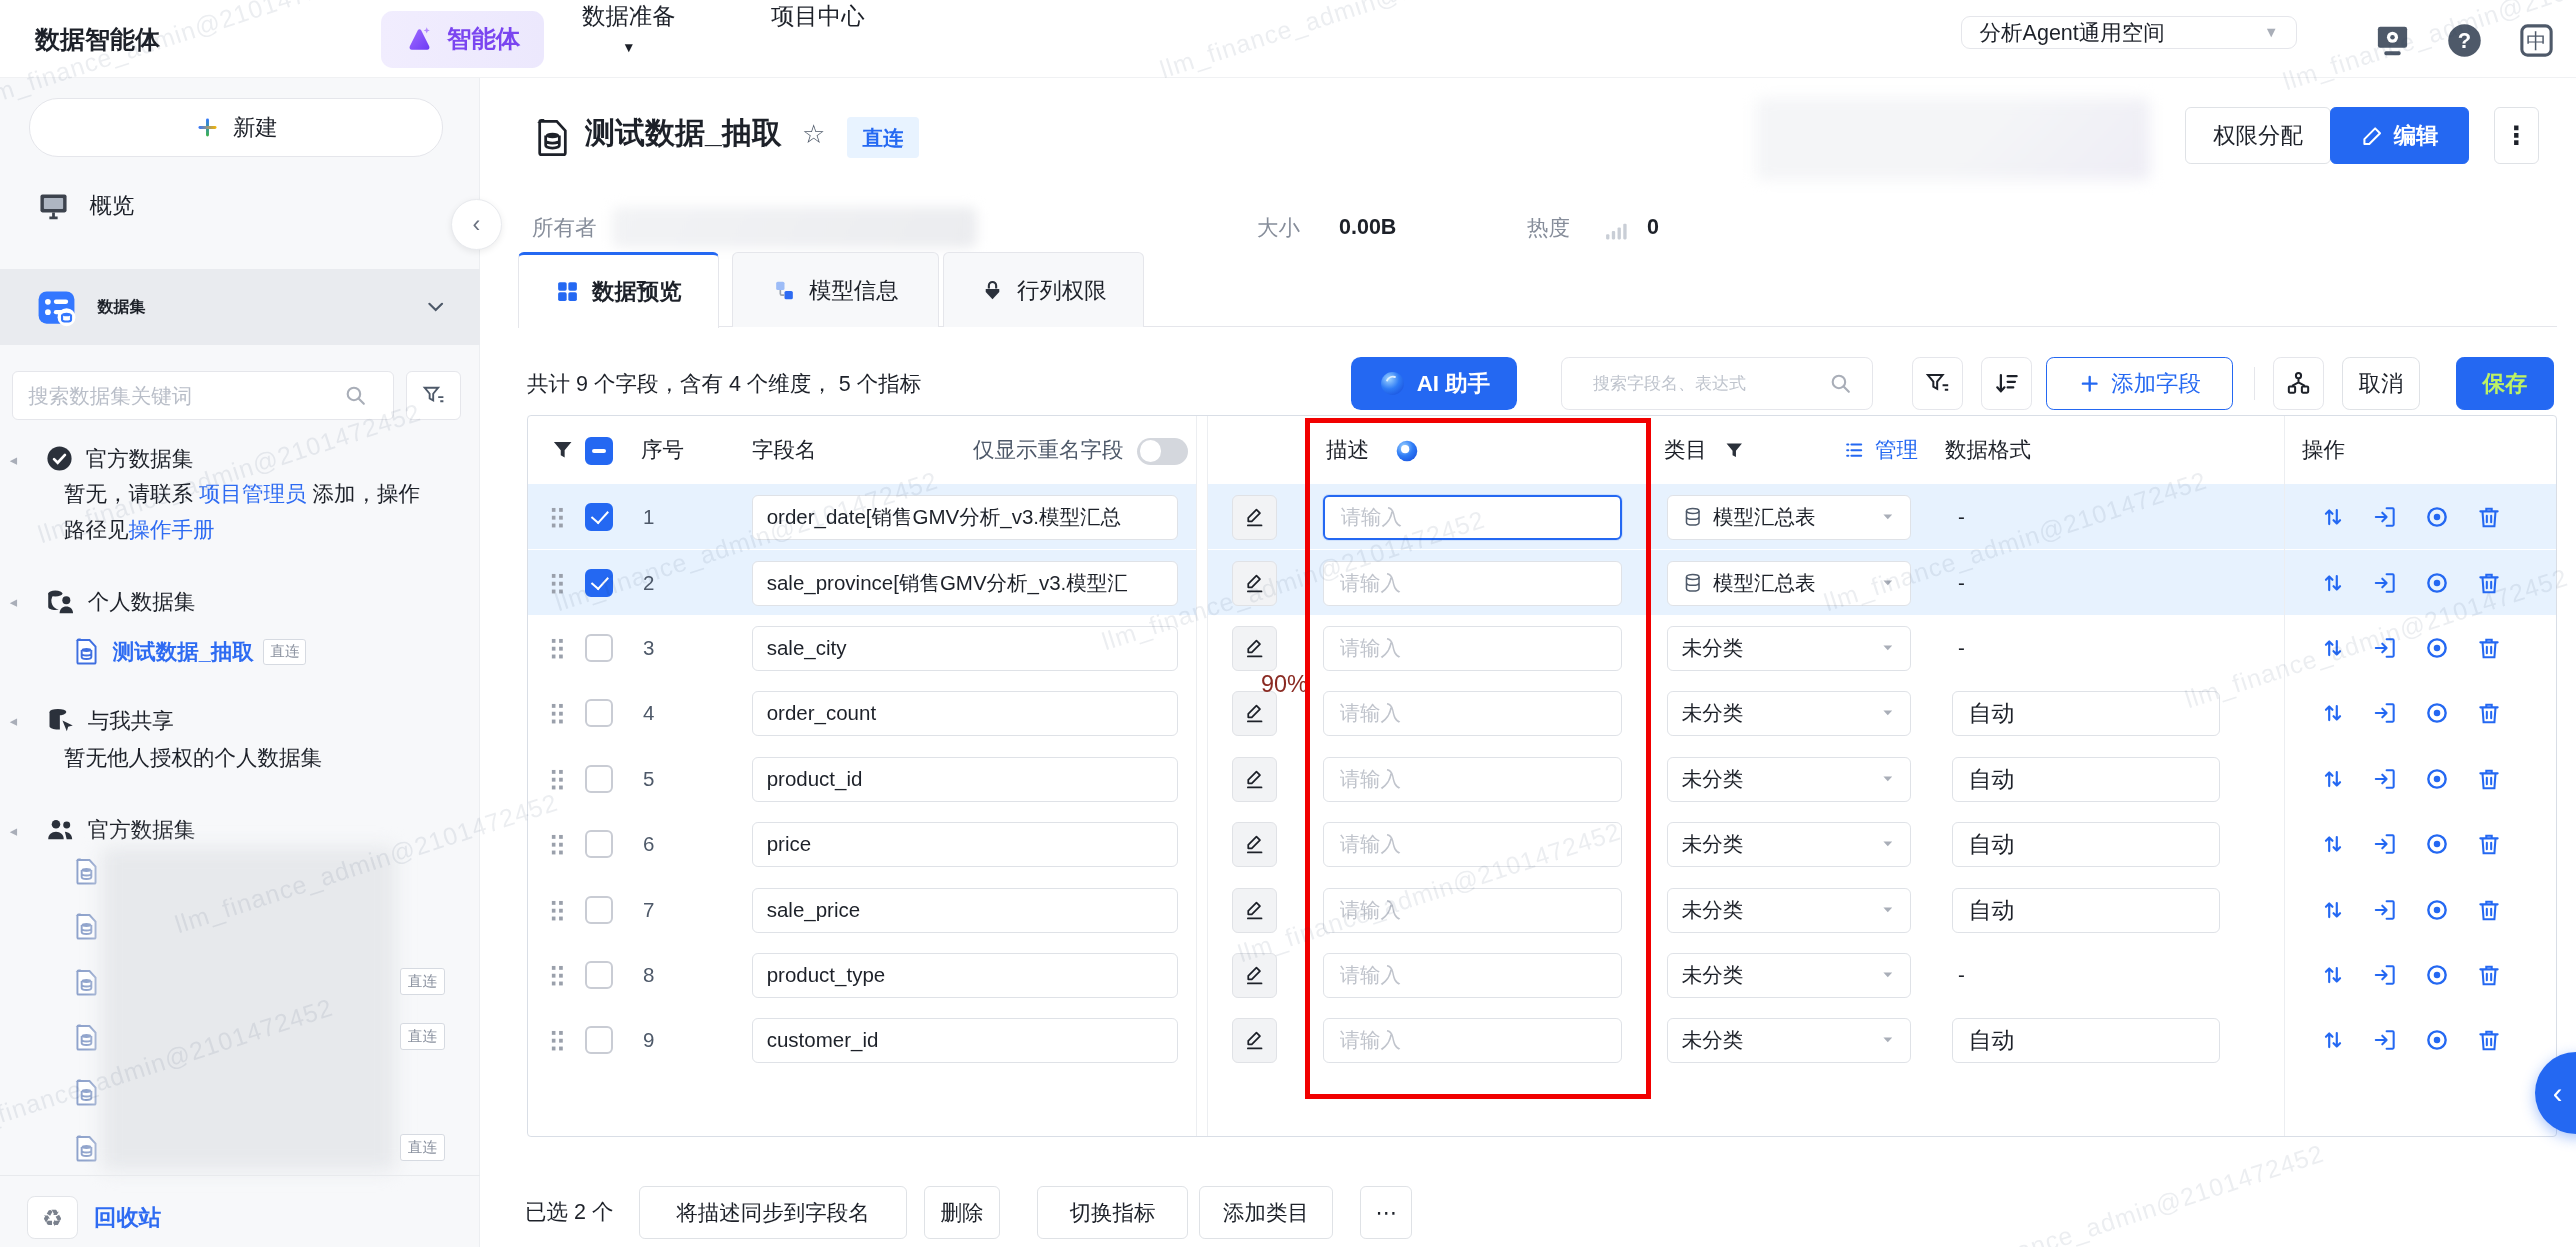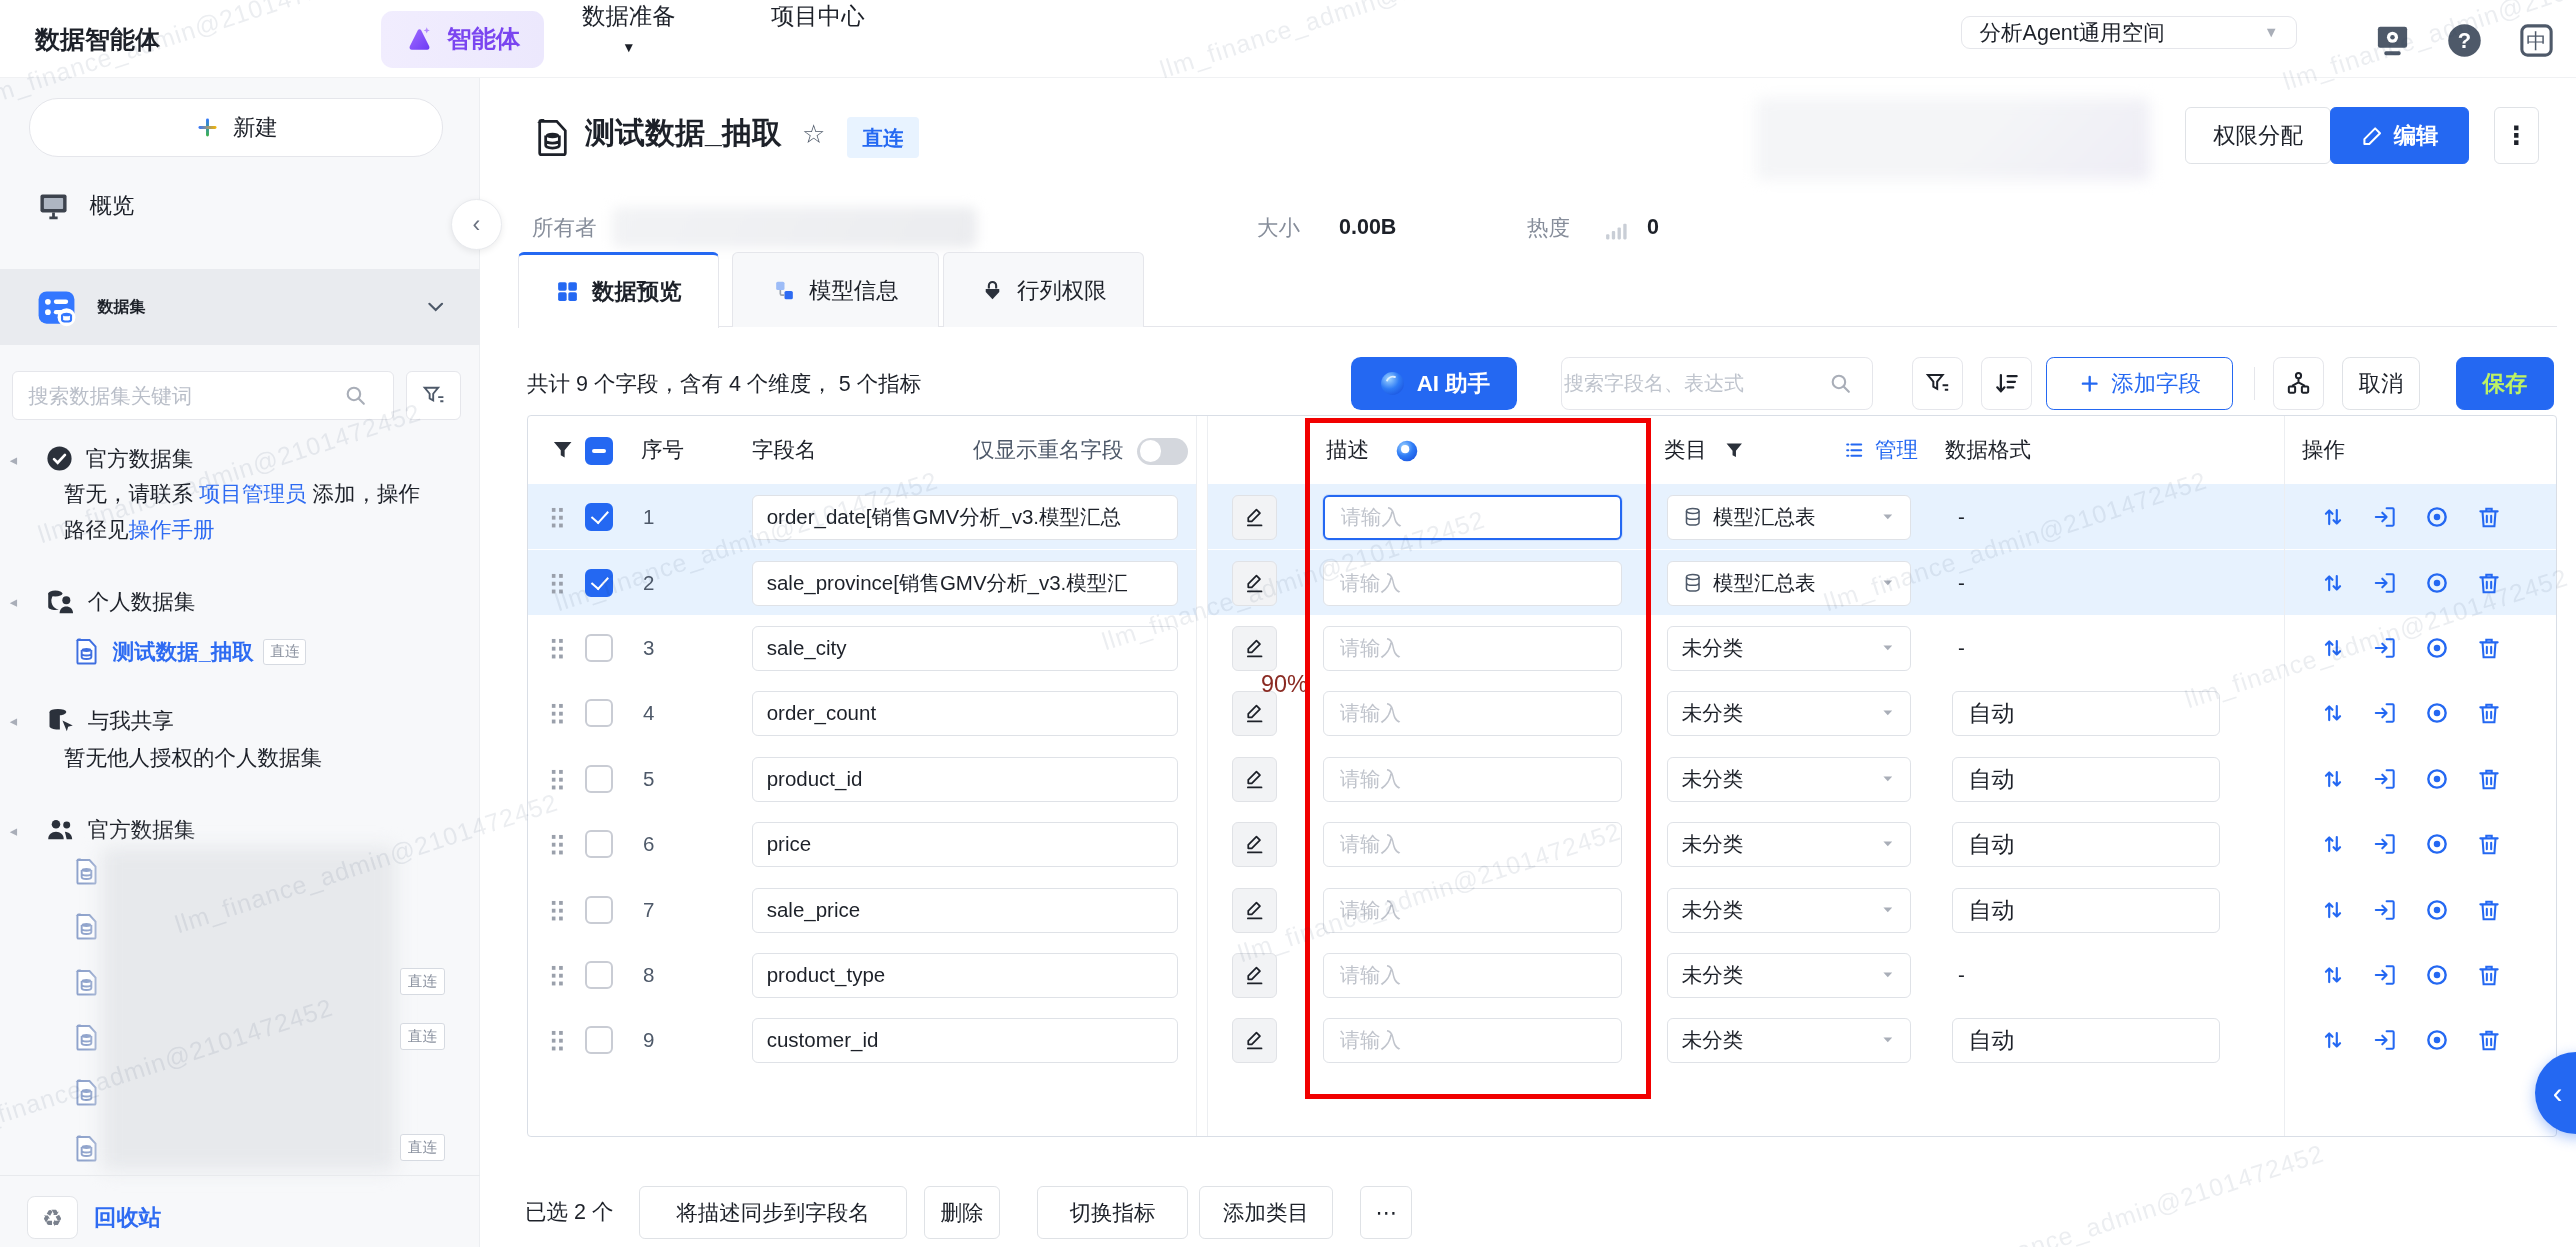--- a/index.html
+++ b/index.html
@@ -62,21 +62,21 @@
   .owner-blur { position:absolute; left:132px; top:129px; width:365px; height:41px; border-radius:7.8px; background:linear-gradient(120deg,#f2f3f5,#ebecef); filter:blur(5.9px); }
 
   
   .tabline { position:absolute; left:38px; right:19.5px; top:248px; height:1px; background:#e5e6eb; }
   .tab { position:absolute; top:174px; height:75px; border:1px solid #e5e6eb; border-bottom:none; border-radius:5.9px 5.9px 0 0; background:#f7f8fa; display:flex; align-items:center; justify-content:center; gap:11.7px; font-size:22.4px; color:#1d2129; cursor:pointer; }
   .tab.active { background:#fff; border-top:3.9px solid #2468f2; font-weight:bold; z-index:2; height:76px; }
 
   
   .summary { position:absolute; left:47px; top:291px; font-size:21.5px; color:#1d2129; }
   .btn-ai { position:absolute; left:871px; top:279px; width:166px; height:53px; border-radius:9.8px; background:#2468f2; border:none; color:#fff; font-weight:bold; font-size:22.4px; display:flex; align-items:center; justify-content:center; gap:9.8px; cursor:pointer; }
-  .fld-search { position:absolute; left:1081px; top:279px; width:312px; height:53px; border:1px solid #e5e6eb; border-radius:7.8px; font-size:20px; padding:0 53px 0 2px; color:#1d2129; outline:none; background:#fff; }
+  .fld-search { position:absolute; left:1081px; top:279px; width:312px; height:53px; border:1px solid #e5e6eb; border-radius:7.8px; font-size:17px; padding:0 53px 0 31px; color:#1d2129; outline:none; background:#fff; }
   .fld-search::placeholder { color:#bfc4cd; }
   .icbtn { position:absolute; top:279px; width:51px; height:53px; border:1px solid #e5e6eb; border-radius:7.8px; background:#fff; display:flex; align-items:center; justify-content:center; color:#1d2129; cursor:pointer; }
   .btn-addfield { position:absolute; left:1566px; top:279px; width:187px; height:53px; border:1.5px solid #2468f2; border-radius:7.8px; background:#fff; color:#2468f2; font-size:22.4px; display:flex; align-items:center; justify-content:center; gap:9.8px; cursor:pointer; }
   .tb-div { position:absolute; left:1774px; top:289px; width:1px; height:33px; background:#e5e6eb; }
   .btn-cancel { position:absolute; left:1862px; top:279px; width:78px; height:53px; border-radius:7.8px; }
   .btn-save { position:absolute; left:1976px; top:279px; width:98px; height:53px; border-radius:7.8px; background:#2468f2; border-color:#2468f2; color:#bef264; font-weight:bold; }
 
   
   .tbl { position:absolute; left:47px; top:337px; width:2030px; height:722px; border:1px solid #d9dee6; border-radius:3.9px; background:#fff; }
   .thead { position:absolute; left:0; top:0; right:0; height:68px; }

